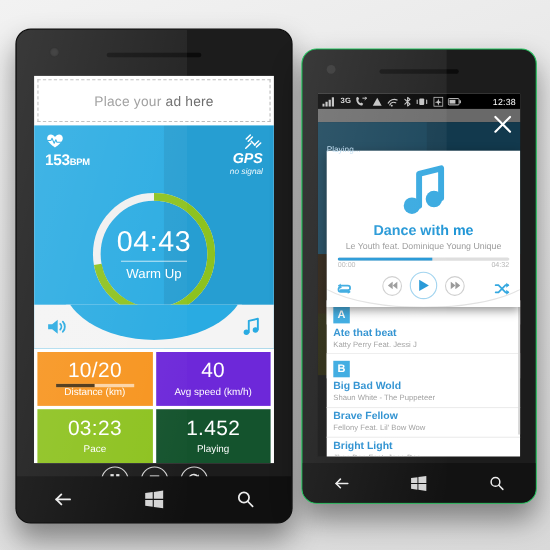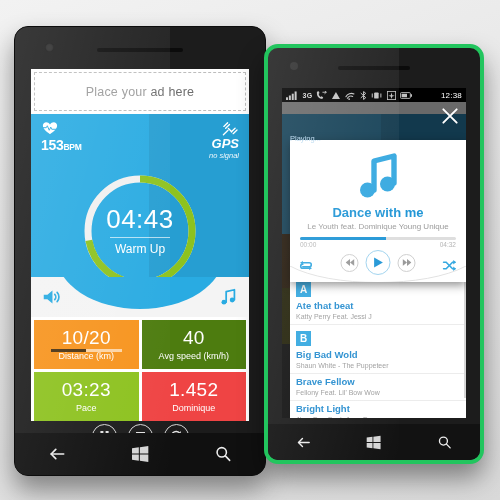--- a/index.html
+++ b/index.html
@@ -19,22 +19,22 @@
 
   
   #phone-left{left:14px;top:26px;width:250px;height:448px;
     box-shadow:0 14px 26px rgba(0,0,0,.42);border:1px solid #0d0d0d;}
   #phone-left .bezel-top{position:absolute;top:0;left:0;right:0;height:42px;}
   .cam{position:absolute;left:30px;top:16px;width:9px;height:9px;border-radius:50%;
     background:#2e2e2e;box-shadow:inset 0 0 2px #000;}
   .speaker{position:absolute;left:50%;transform:translateX(-50%);top:21px;width:86px;height:4px;border-radius:2px;background:#0b0b0b;}
 
   
-  #phone-right{left:264px;top:44px;width:212px;height:412px;
-    box-shadow:0 14px 26px rgba(0,0,0,.42);border:4px solid #22c55e;}
+  #phone-right{left:274px;top:44px;width:212px;height:412px;
+    box-shadow:0 14px 26px rgba(0,0,0,.42);border:1px solid #22c55e;}
   .cam-r{position:absolute;left:22px;top:14px;width:8px;height:8px;border-radius:50%;background:#2e2e2e;}
   .speaker-r{position:absolute;left:50%;transform:translateX(-50%);top:18px;width:72px;height:4px;border-radius:2px;background:#0b0b0b;}
 
   
   #screen-left{position:absolute;left:16px;top:42px;width:218px;height:352px;background:#fff;overflow:hidden;}
 
   .ad-banner{height:37px;margin:3px;border:1px dashed #bdbdbd;background:#fff;
     display:flex;align-items:center;justify-content:center;}
   .ad-banner span{font-size:12.5px;color:#9b9b9b;letter-spacing:.2px;}
   .ad-banner b{color:#6d6d6d;font-weight:400;}
@@ -204,31 +204,31 @@
     </div>
 
     <div class="tiles" id="tiles">
         <div class="tile" style="background: rgb(247, 148, 30);">
           <div class="num">10/20</div>
           <div class="bar">
             <i style="width: 50%;"></i>
           </div>
           <div class="lbl">Distance (km)</div>
         </div>
-        <div class="tile" style="background: #4d7c0f;">
+        <div class="tile" style="background: #6d28d9;">
           <div class="num">40</div>
           <div class="lbl">Avg speed (km/h)</div>
         </div>
         <div class="tile" style="background: rgb(141, 194, 31);">
           <div class="num">03:23</div>
           <div class="lbl">Pace</div>
         </div>
-        <div class="tile" style="background: #ef4444;">
+        <div class="tile" style="background: #14532d;">
           <div class="num">1.452</div>
-          <div class="lbl">Dominique</div>
+          <div class="lbl">Playing</div>
         </div>
       </div>
   </div>
 
   <div class="btn-row">
     <div class="rbtn">
       <svg width="9" height="10" viewBox="0 0 9 10">
         <rect x="0.4" y="0" width="3" height="10" fill="#e2e2e2"></rect>
           <rect x="5.6" y="0" width="3" height="10" fill="#e2e2e2"></rect>
       </svg>

